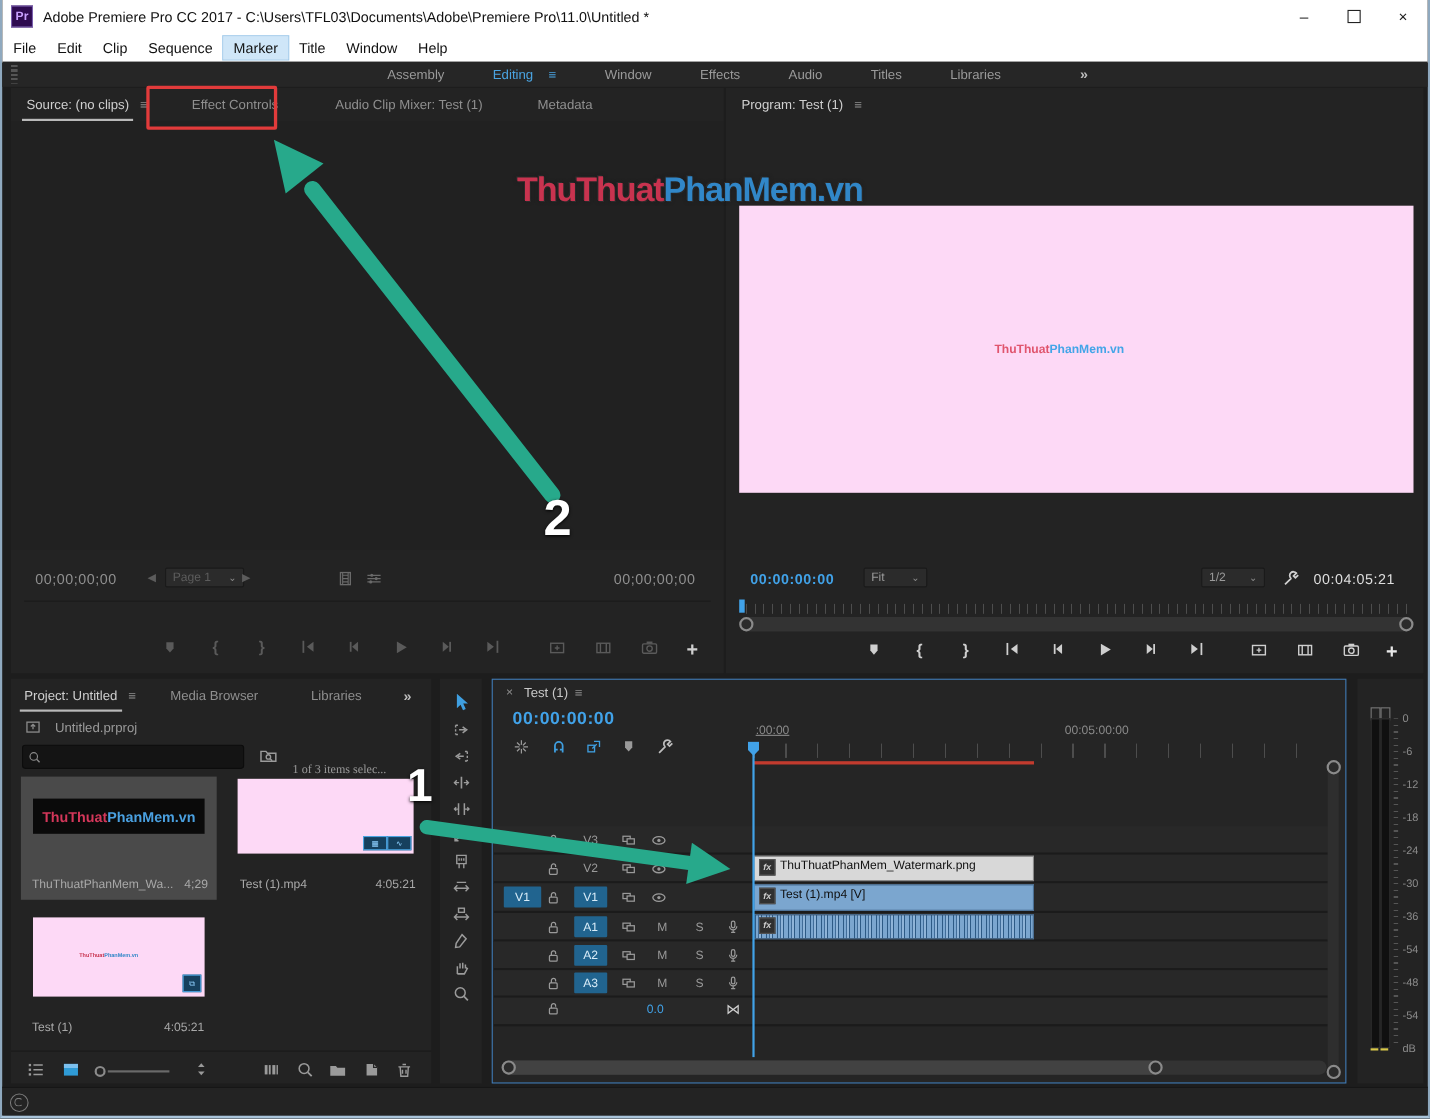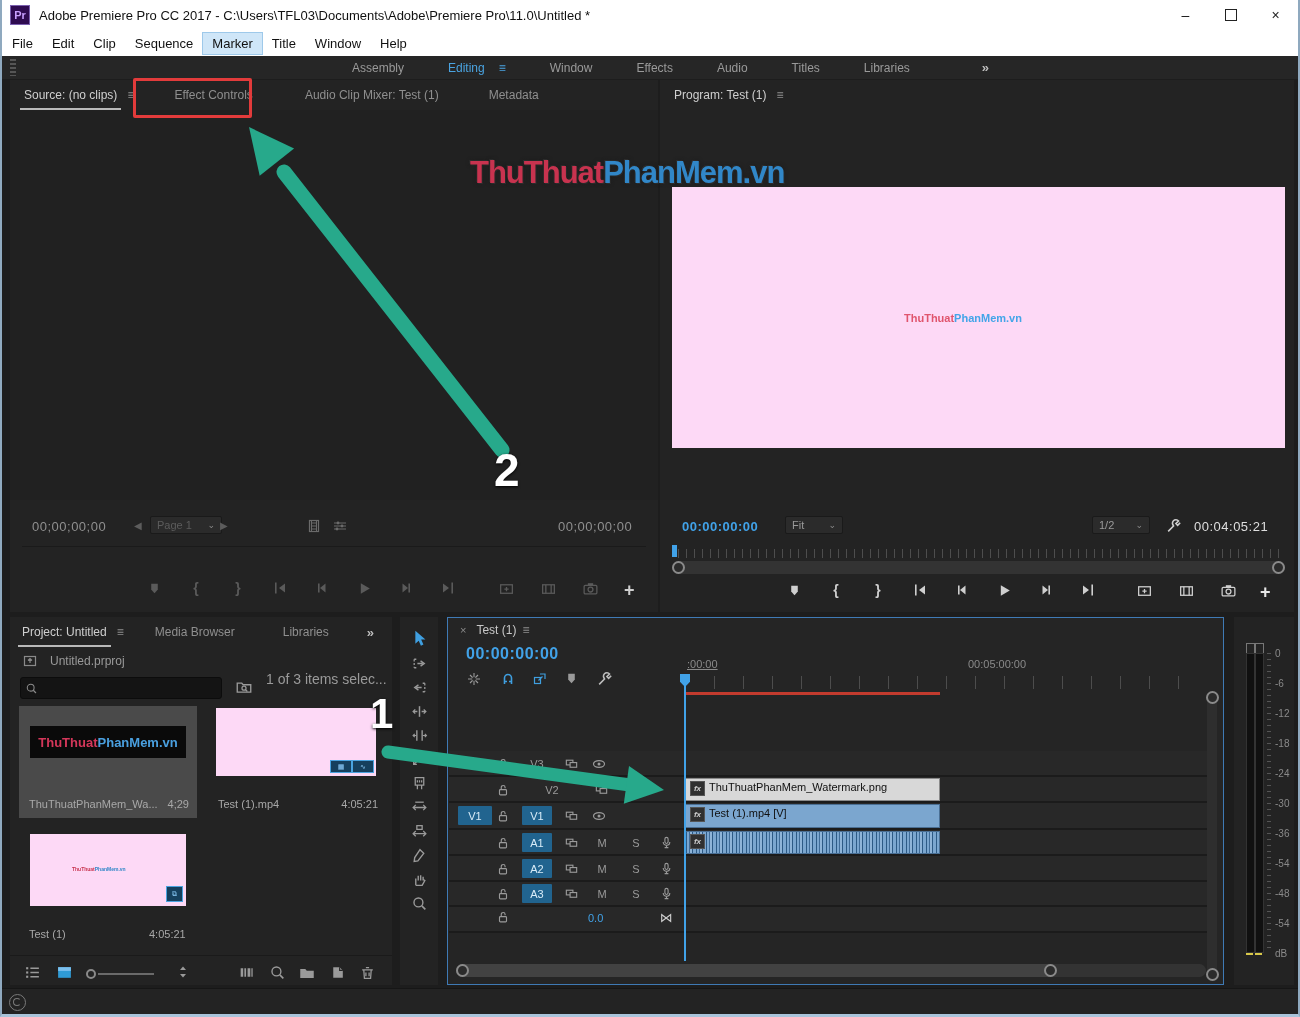--- a/index.html
+++ b/index.html
@@ -471,21 +471,21 @@
             <use href="#i-zoomt"></use>
           </svg>
         </span>
       <input style="">
     </div>
     <span class="abs" style="left:225px;top:61px;color:#9a9a9a;">
         <svg class="ic" width="18" height="18">
           <use href="#i-folderfind"></use>
         </svg>
       </span>
-    <span class="abs" style="left:256px;top:54px;font-size:14px;color:#9a9a9a;">1 of 3 items selec...</span>
+    <span class="abs" style="left:256px;top:77px;font-size:11px;color:#9a9a9a;font-family:Liberation Serif, serif;">1 of 3 items selec...</span>
 
     <div class="abs" style="left:9px;top:89px;width:178px;height:112px;background:#4a4a4a;">
       <div class="abs" style="left:11px;top:20px;width:156px;height:32px;background:#0a0a0a;display:flex;align-items:center;justify-content:center;">
         <span style="font-size:13px;white-space:nowrap;"><span class="wm-red" style="color:#d4375a;">ThuThuat</span><span class="wm-blue" style="color:#4aa0e0;">PhanMem.vn</span></span>
       </div>
       <span class="thumb-label abs" style="left:10px;top:92px;">ThuThuatPhanMem_Wa...</span>
       <span class="thumb-label abs" style="right:8px;top:92px;">4;29</span>
     </div>
 
     <div class="abs" style="left:196px;top:89px;width:182px;height:112px;">
@@ -675,21 +675,21 @@
             <use href="#i-dualmon"></use>
           </svg>
         </span>
       <span style="color:#9a9a9a;">
           <svg class="ic" width="16" height="16">
             <use href="#i-eye"></use>
           </svg>
         </span>
     </div>
 
-    <div class="thead" style="left:48px;top:162px;gap:27px;">
+    <div class="thead" style="left:48px;top:162px;gap:12px;">
       <span style="color:#9a9a9a;">
           <svg class="ic" width="14" height="14">
             <use href="#i-lock"></use>
           </svg>
         </span>
       <span class="tname">V2</span>
       <span style="color:#9a9a9a;">
           <svg class="ic" width="15" height="15">
             <use href="#i-dualmon"></use>
           </svg>

